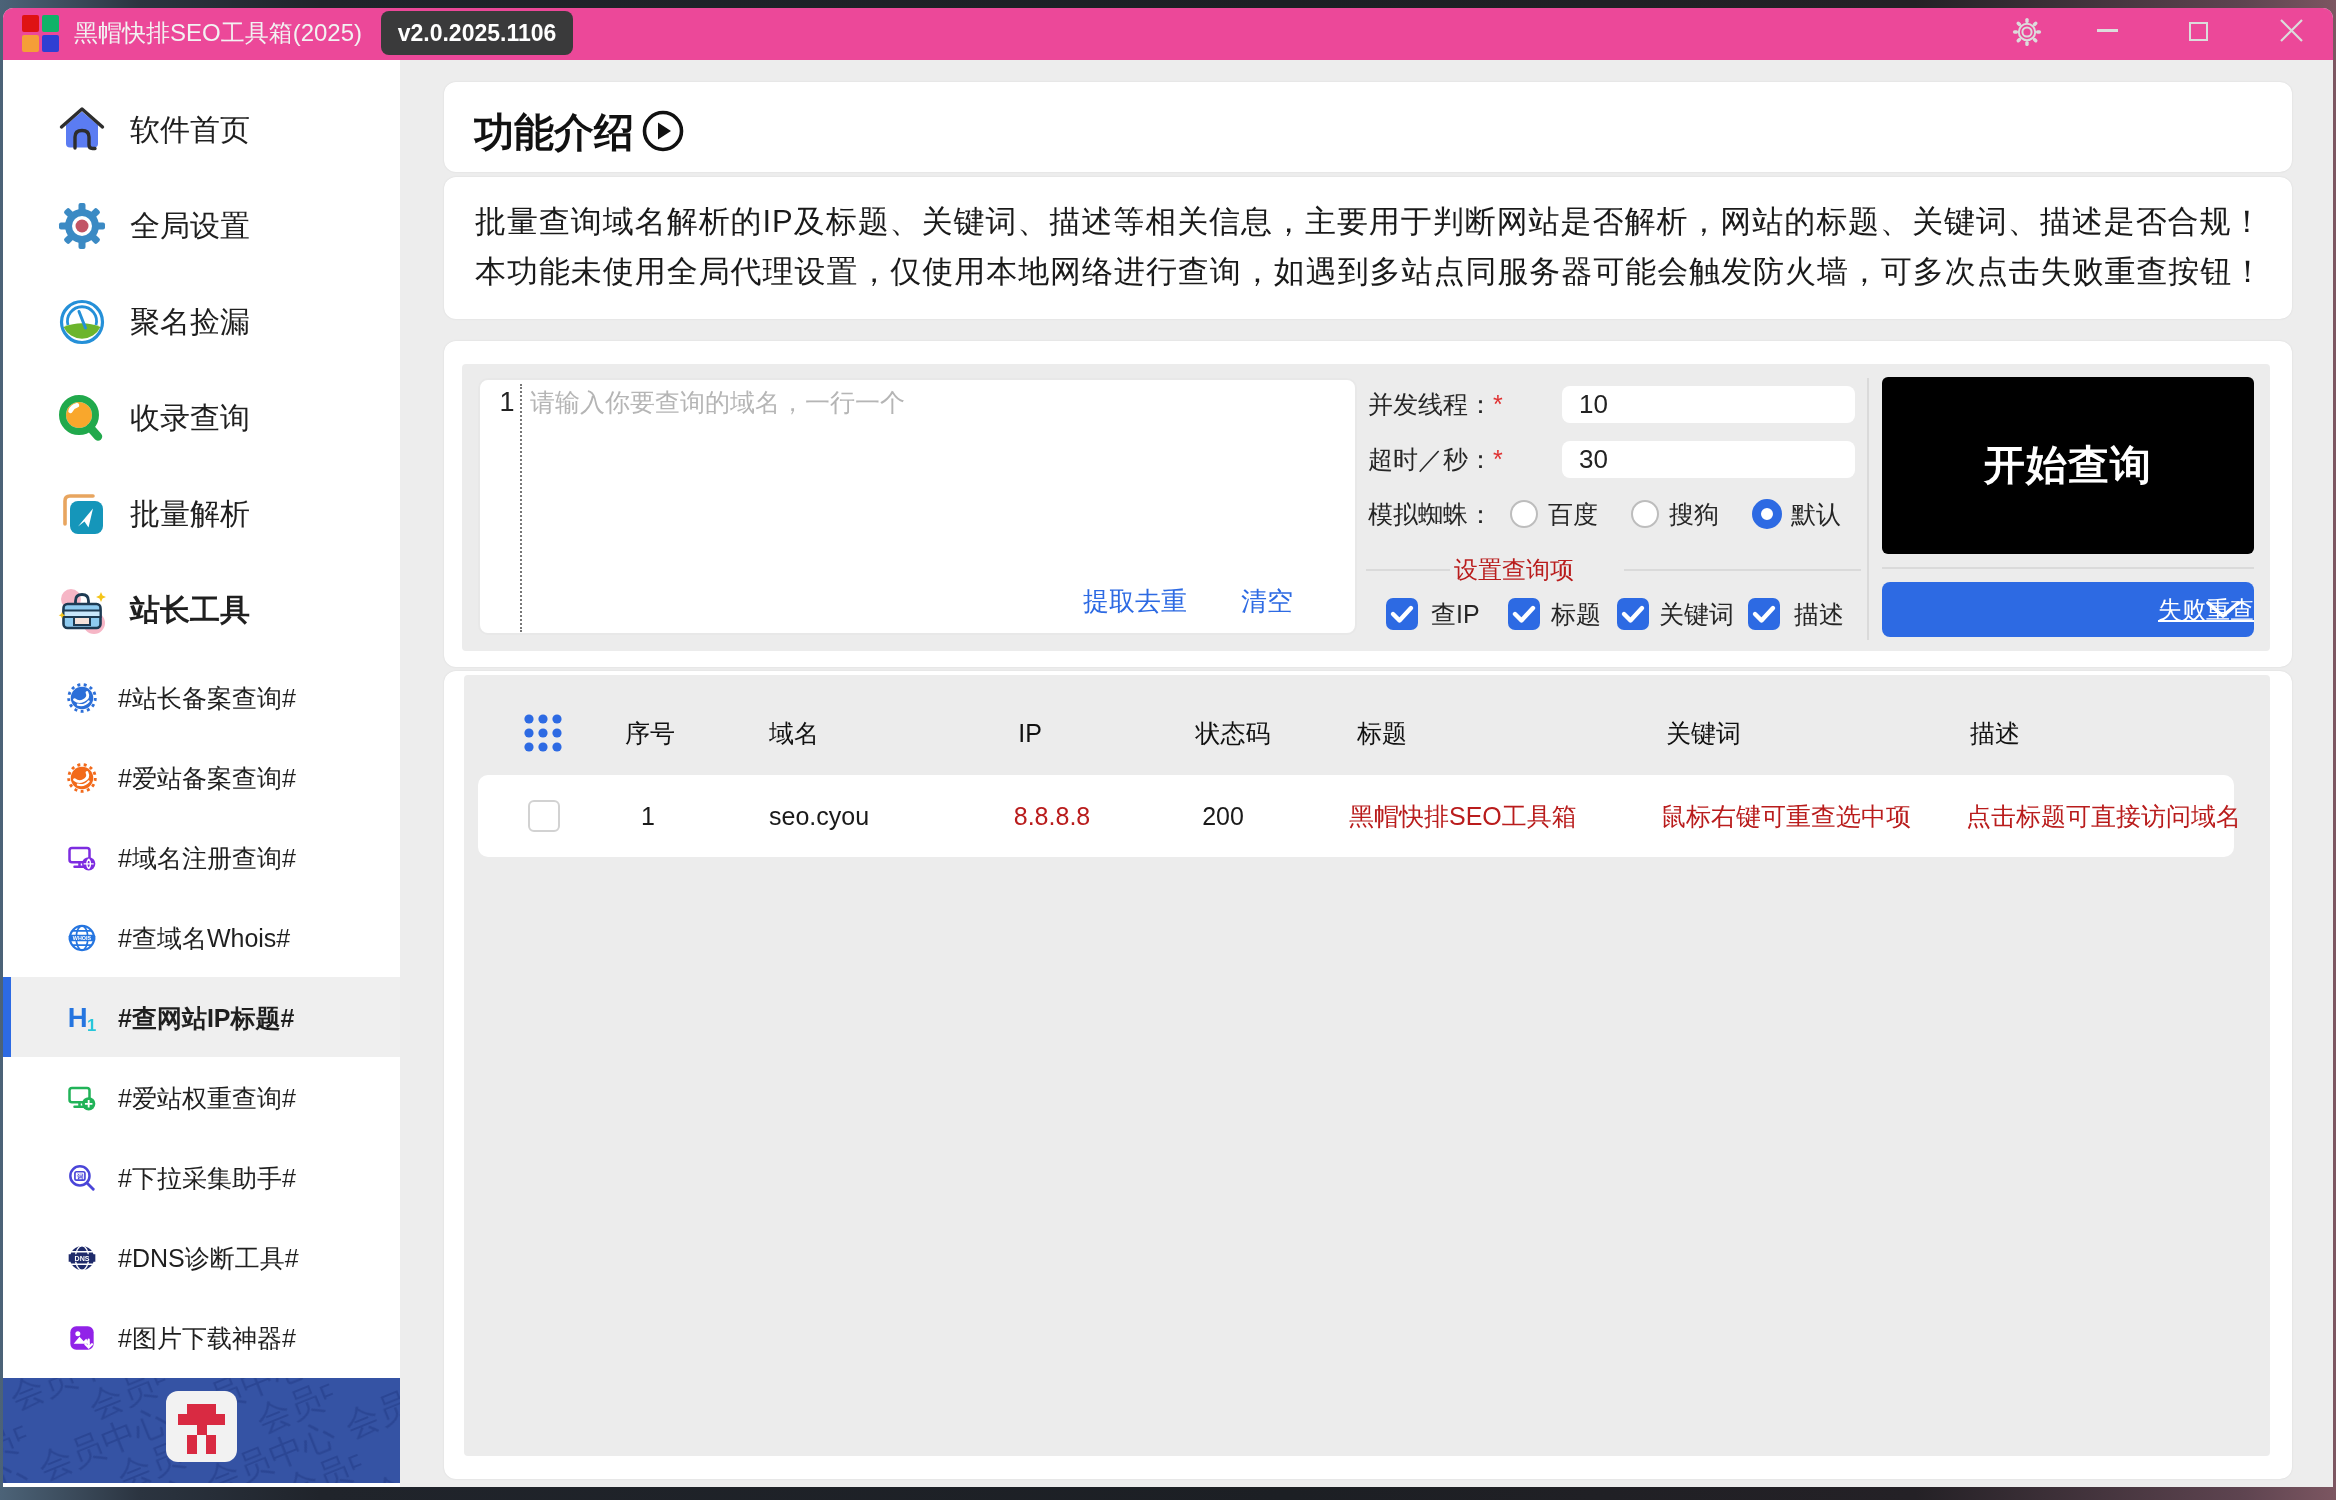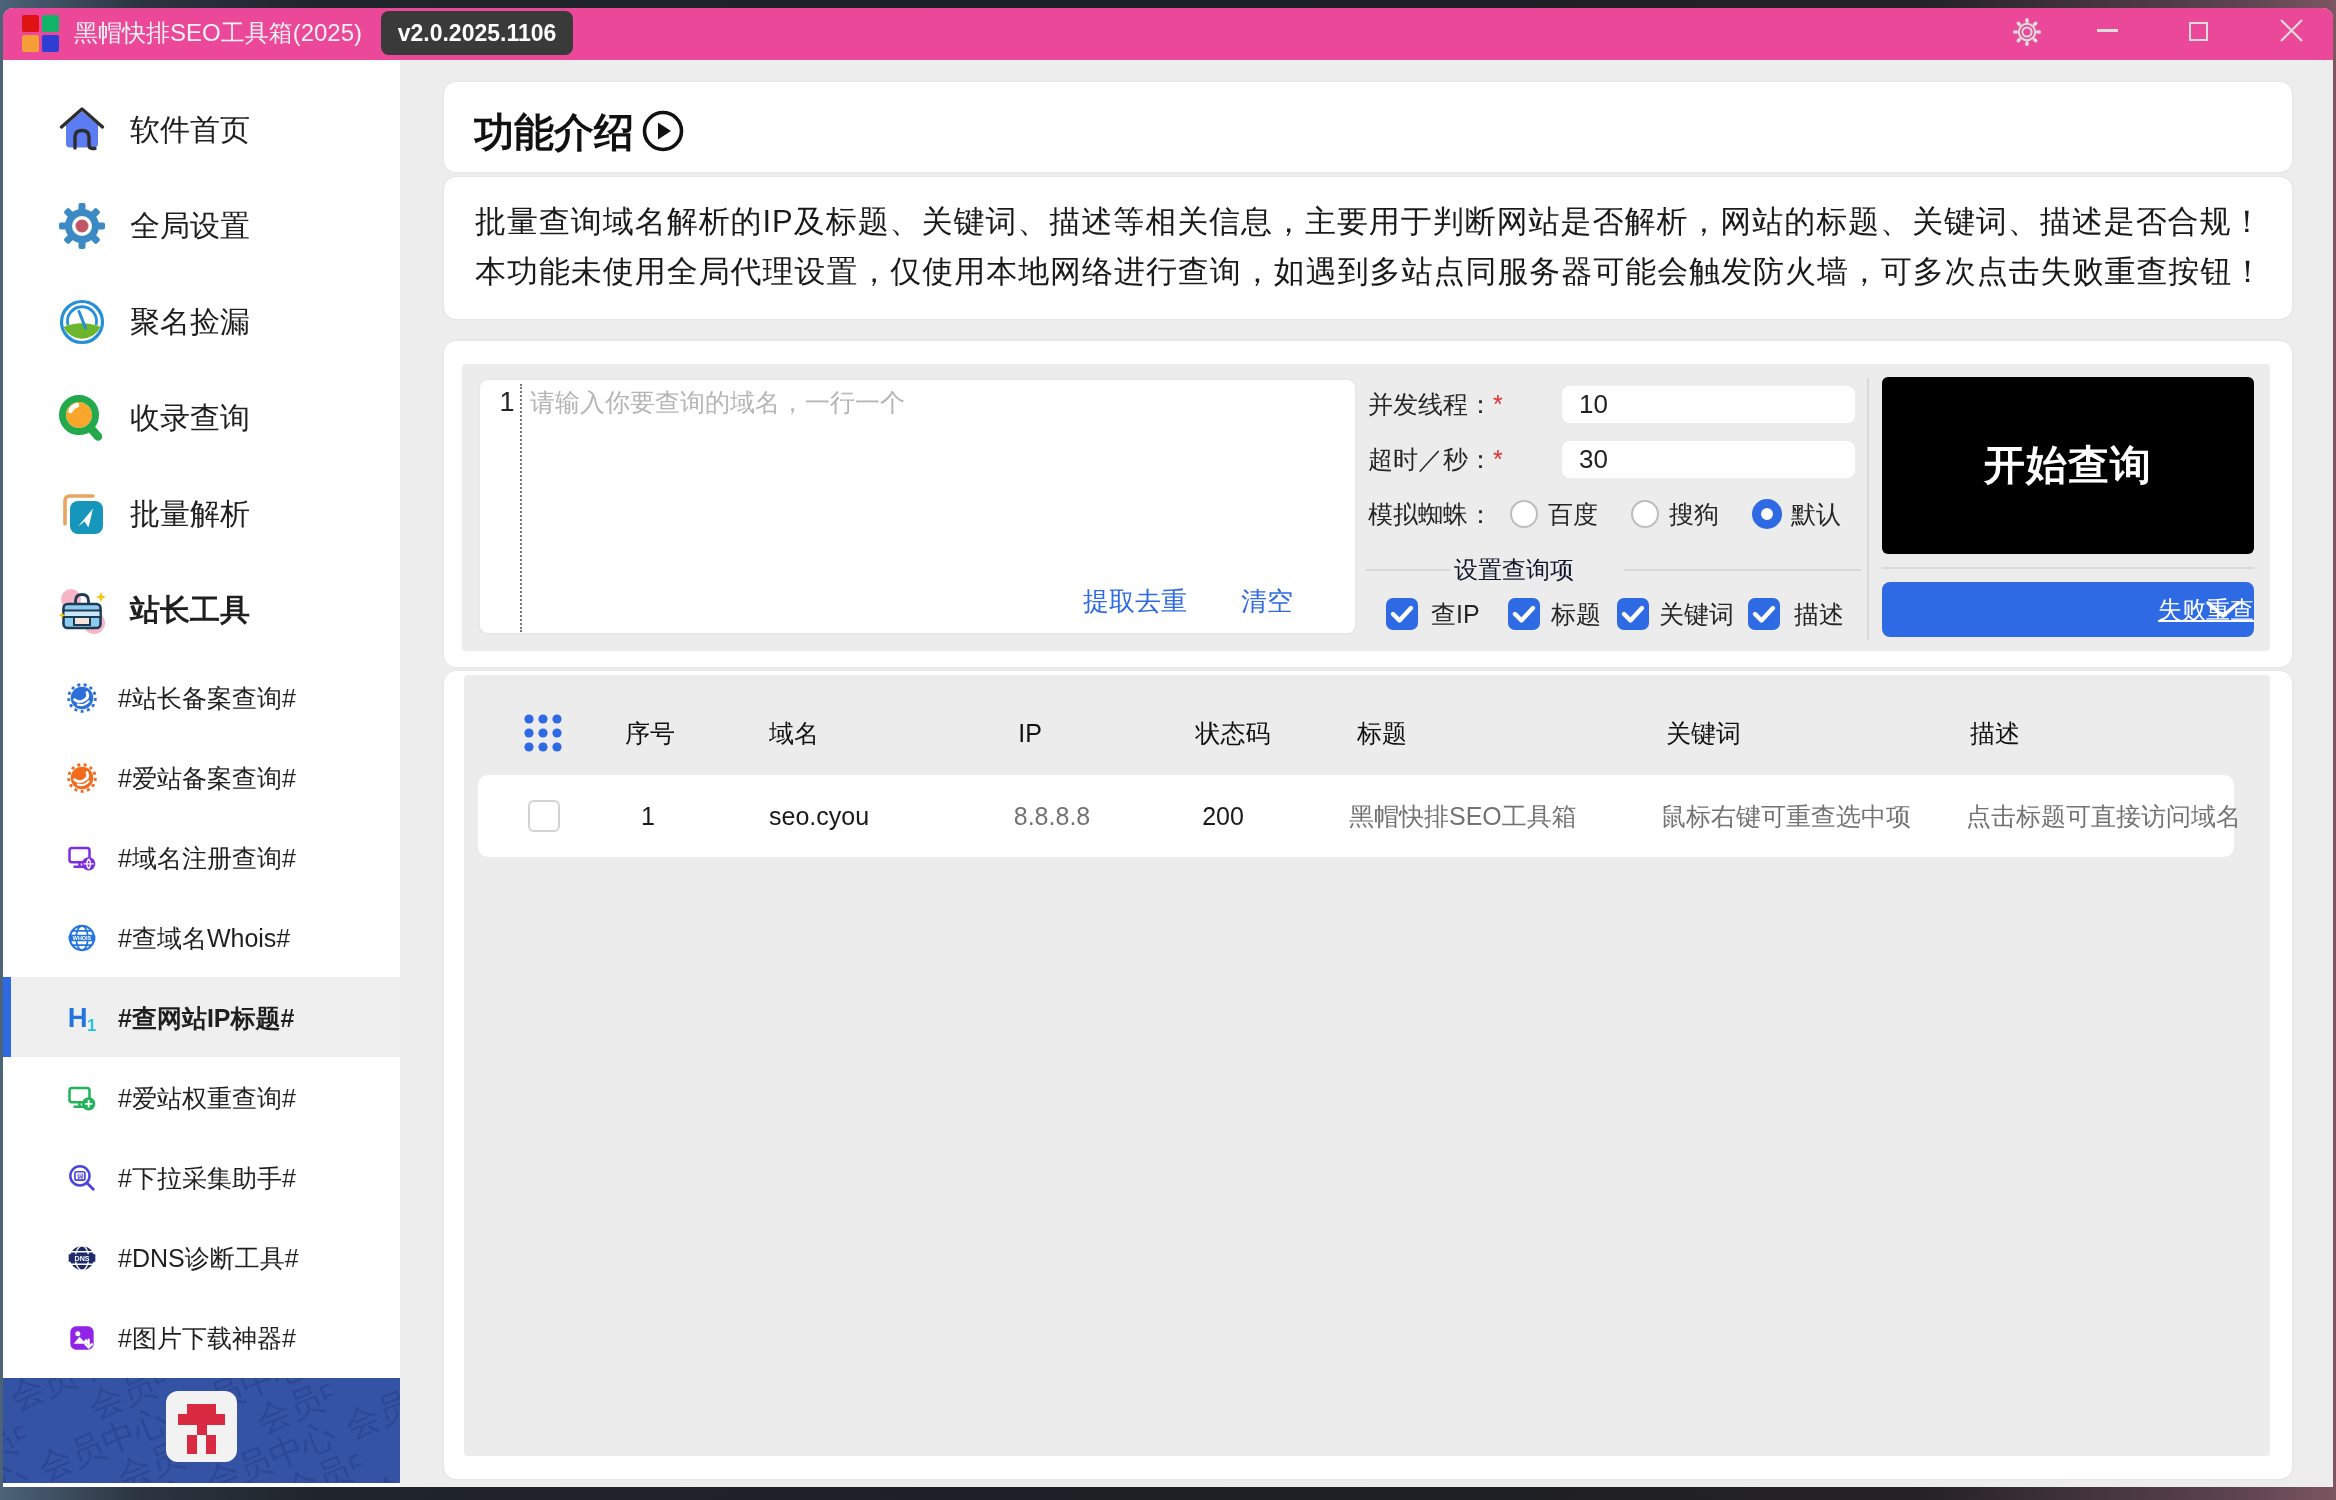--- a/index.html
+++ b/index.html
@@ -38,21 +38,21 @@
 .radsel{position:absolute;width:30px;height:30px;border-radius:50%;background:#fff;border:9px solid #2d6ae3}
 .hline{position:absolute;height:0;border-top:2px solid #dadada}
 .vline{position:absolute;width:0;border-left:2px solid #dadada}
 .cbox{position:absolute;width:32px;height:32px;background:#2d6ae3;border-radius:7px}
 #btnblack{position:absolute;left:1879px;top:369px;width:372px;height:177px;background:#000;border-radius:6px;color:#fff;font-size:41px;font-weight:bold;text-align:center;line-height:177px;letter-spacing:1px}
 #btnblue{position:absolute;left:1879px;top:574px;width:372px;height:55px;background:#2d6ae3;border-radius:8px}
 #btnblue span{position:absolute;left:0;right:0;top:0;height:55px;text-align:right;line-height:55px;color:#fff;font-size:24px;text-decoration:underline}
 .th{position:absolute;top:705px;height:40px;line-height:40px;font-size:25px;color:#111;white-space:nowrap}
 #trow{position:absolute;left:475px;top:767px;width:1756px;height:82px;background:#fff;border-radius:10px}
 .td{position:absolute;top:788px;height:40px;line-height:40px;font-size:25px;color:#1a1a1a;white-space:nowrap}
-.cy{color:#737373}
+.cy{color:#b91c1c}
 .ctr{transform:translateX(-50%)}
 #rcheck{position:absolute;left:525px;top:792px;width:32px;height:32px;border:2px solid #d2d2d2;border-radius:6px;background:#fff}
 </style></head>
 <body>
 <div id="win">
   <div id="titlebar">
     <div id="appicon">
       <div style="left:0;top:0;background:#df1313"></div>
       <div style="left:20px;top:0;background:#10b368"></div>
       <div style="left:0;top:20px;background:#f59e38"></div>
@@ -249,21 +249,21 @@
   <div class="slab" style="left:1365px;top:433px">超时／秒：<span class="star">*</span></div>
   <div class="sinput" style="top:433px">30</div>
   <div class="slab" style="left:1365px;top:488px">模拟蜘蛛：</div>
   <div class="radio" style="left:1507px;top:492px"></div>
   <div class="slab" style="left:1545px;top:488px">百度</div>
   <div class="radio" style="left:1628px;top:492px"></div>
   <div class="slab" style="left:1666px;top:488px">搜狗</div>
   <div class="radsel" style="left:1749px;top:491px"></div>
   <div class="slab" style="left:1788px;top:488px">默认</div>
   <div class="hline" style="left:1363px;top:561px;width:84px"></div>
-  <div class="slab" style="left:1451px;top:547px;font-size:24px;line-height:30px;color:#0f172a">设置查询项</div>
+  <div class="slab" style="left:1451px;top:547px;font-size:24px;line-height:30px;color:#b91c1c">设置查询项</div>
   <div class="hline" style="left:1621px;top:561px;width:237px"></div>
   <div class="cbox" style="left:1383px;top:590px"><svg width="32" height="32" viewBox="0 0 32 32">
         <path d="M7 16 L13.5 22.5 L25 10" fill="none" stroke="#fff" stroke-width="4.4" stroke-linecap="round" stroke-linejoin="round"></path>
       </svg></div>
   <div class="slab" style="left:1428px;top:588px">查IP</div>
   <div class="cbox" style="left:1505px;top:590px"><svg width="32" height="32" viewBox="0 0 32 32">
         <path d="M7 16 L13.5 22.5 L25 10" fill="none" stroke="#fff" stroke-width="4.4" stroke-linecap="round" stroke-linejoin="round"></path>
       </svg></div>
   <div class="slab" style="left:1548px;top:588px">标题</div>
   <div class="cbox" style="left:1614px;top:590px"><svg width="32" height="32" viewBox="0 0 32 32">

